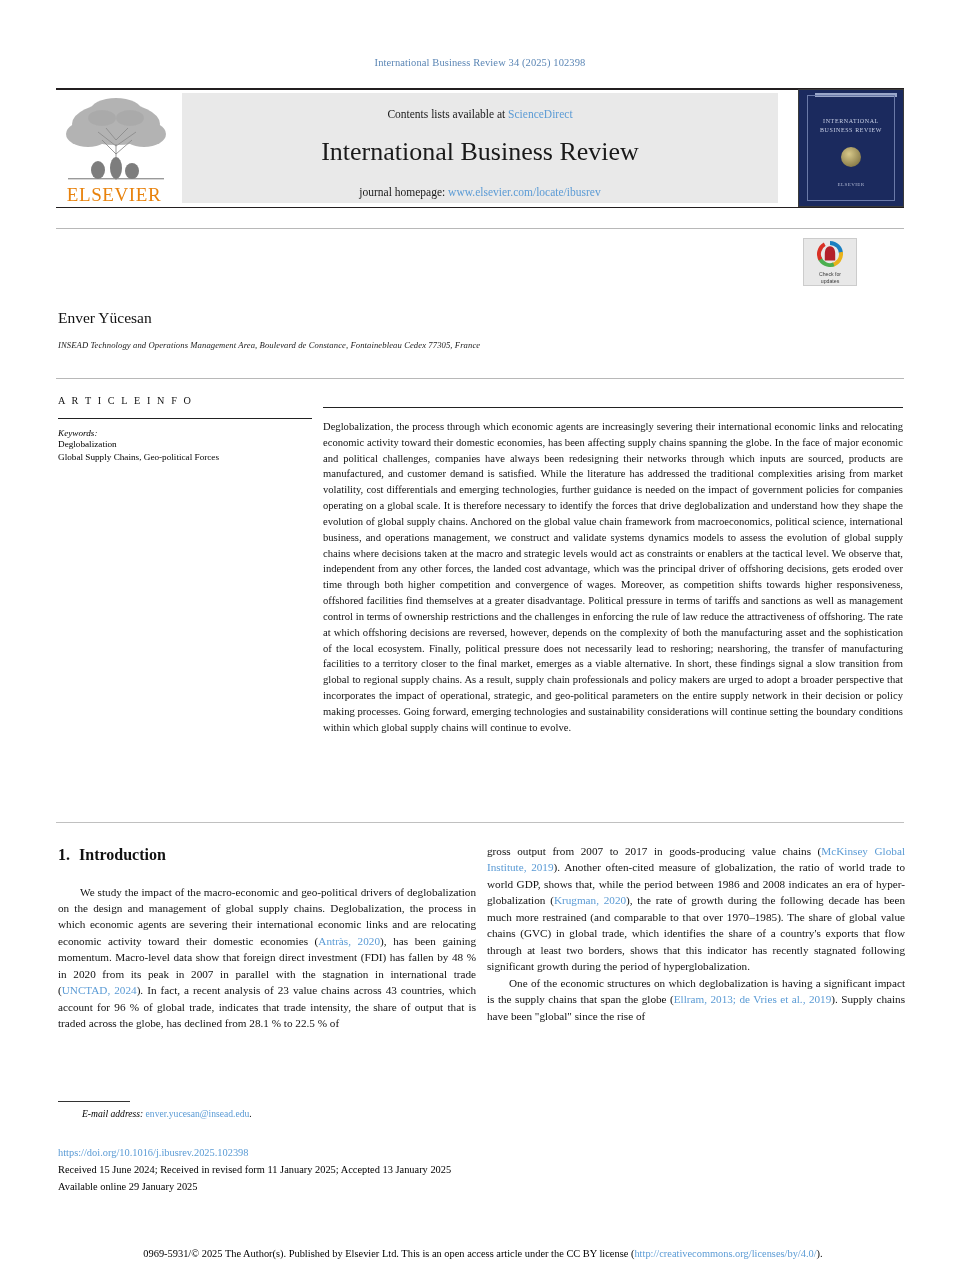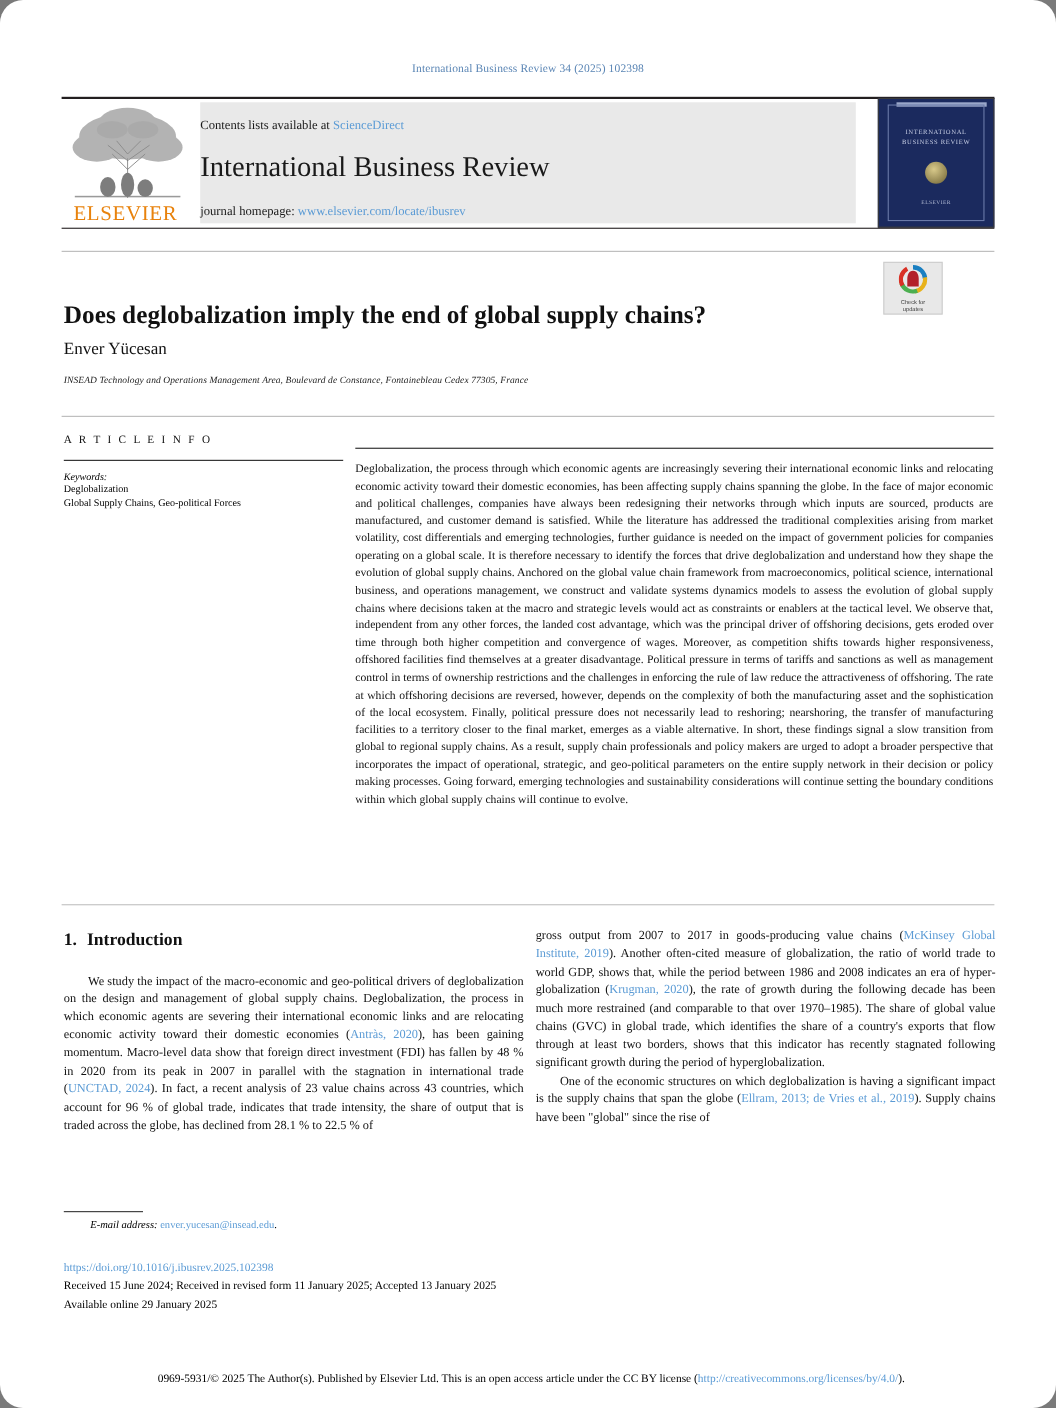--- a/index.html
+++ b/index.html
@@ -10,21 +10,20 @@
   .page {
     width: 960px;
     height: 1280px;
     background: #ffffff;
     position: relative;
     margin: 0 auto;
     overflow: hidden;
     font-family: "Liberation Serif", "DejaVu Serif", serif;
     color: #000000;
     box-sizing: border-box;
-    border-radius: 21px;
   }
 
   
   .running-head {
     position: absolute;
     top: 57px;
     left: 0;
     width: 960px;
     text-align: center;
     font-size: 10.5px;
@@ -74,20 +73,21 @@
     color: #e8820c;
     font-weight: 400;
   }
   .banner-center {
     position: absolute;
     top: 5px;
     left: 126px;
     width: 596px;
     height: 110px;
     background: #e9e9e9;
+    text-align: center;
   }
   .contents-line {
     padding-top: 15px;
     font-size: 11.5px;
     color: #1a1a1a;
   }
   .contents-line .link { color: #5b9bd5; }
   .journal-title {
     margin-top: 17px;
     font-size: 26px;
@@ -363,21 +363,20 @@
         <div class="cover-tag">ELSEVIER</div>
 
       </div>
     </div>
 
     <div class="banner-rule-bottom"></div>
   </div>
 
   <div class="rule-major" style="top:228px;"></div>
 
-  <h1 class="article-title">Does deglobalization imply the end of global supply chains?</h1>
 
   <div class="check-updates">
     <svg class="cu-ring" viewBox="0 0 40 40" aria-hidden="true">
       <circle cx="20" cy="20" r="17" fill="none" stroke="#1a7fc1" stroke-width="6" stroke-dasharray="27 80" transform="rotate(-90 20 20)"></circle>
       <circle cx="20" cy="20" r="17" fill="none" stroke="#e8b21a" stroke-width="6" stroke-dasharray="27 80" transform="rotate(-10 20 20)"></circle>
       <circle cx="20" cy="20" r="17" fill="none" stroke="#4caf50" stroke-width="6" stroke-dasharray="27 80" transform="rotate(70 20 20)"></circle>
       <circle cx="20" cy="20" r="17" fill="none" stroke="#d93025" stroke-width="6" stroke-dasharray="27 80" transform="rotate(150 20 20)"></circle>
       <path d="M20 8 C26 8 28 14 28 20 L28 30 L12 30 L12 20 C12 14 14 8 20 8 Z" fill="#b3202a"></path>
     </svg>
     <div class="cu-text">Check for</div>

